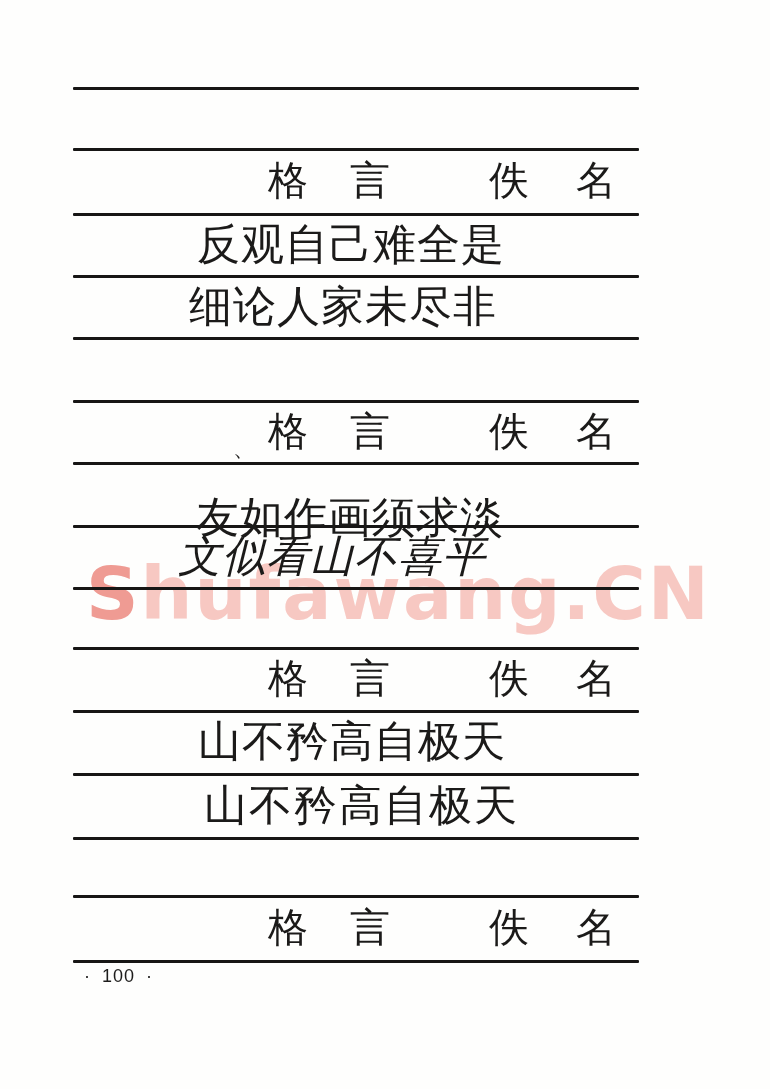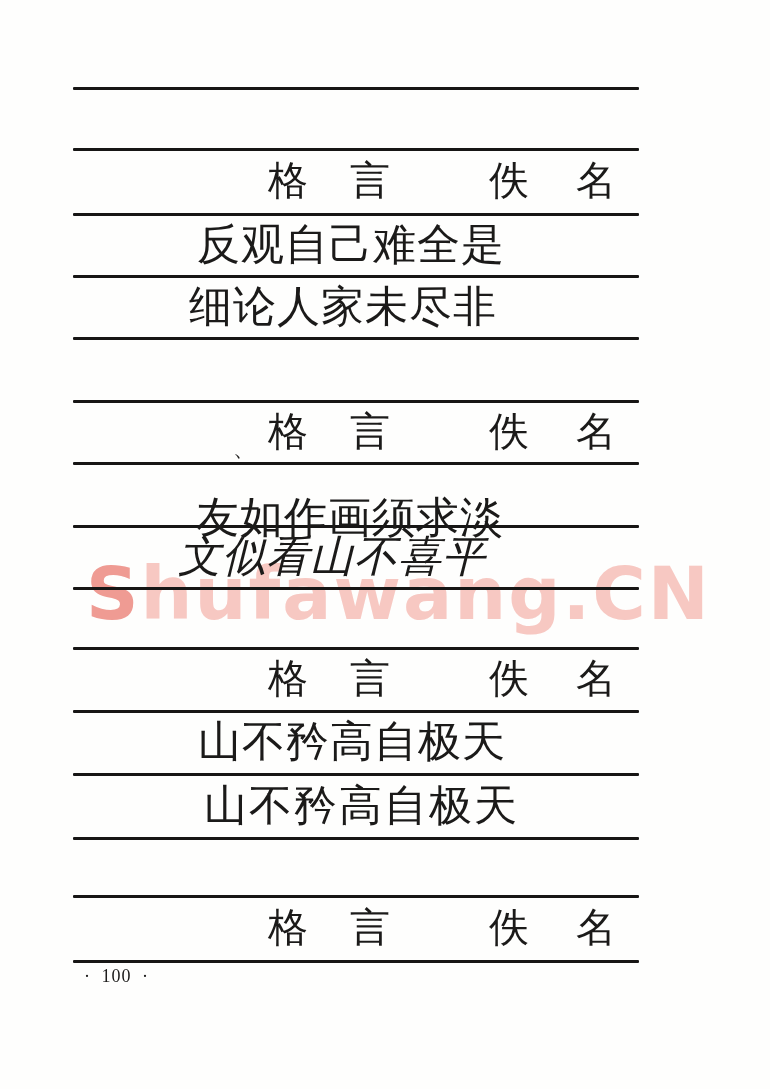--- a/index.html
+++ b/index.html
@@ -67,21 +67,21 @@
   .watermark::first-letter{color:#ef9b93;}
   
   .page-number{
     position:absolute;
     left:84px;top:966px;
     font-size:18px;
     letter-spacing:1px;
     word-spacing:5px;
     color:#1d1c1b;
     z-index:3;
-    font-family:Liberation Serif, serif;
+    font-family:Liberation Sans, sans-serif;
   }
 </style>
 </head>
 <body>
 
 <div class="page">
 
   <div id="rules">
       <div class="rule" style="top: 87px;"></div>
       <div class="rule" style="top: 148px;"></div>

